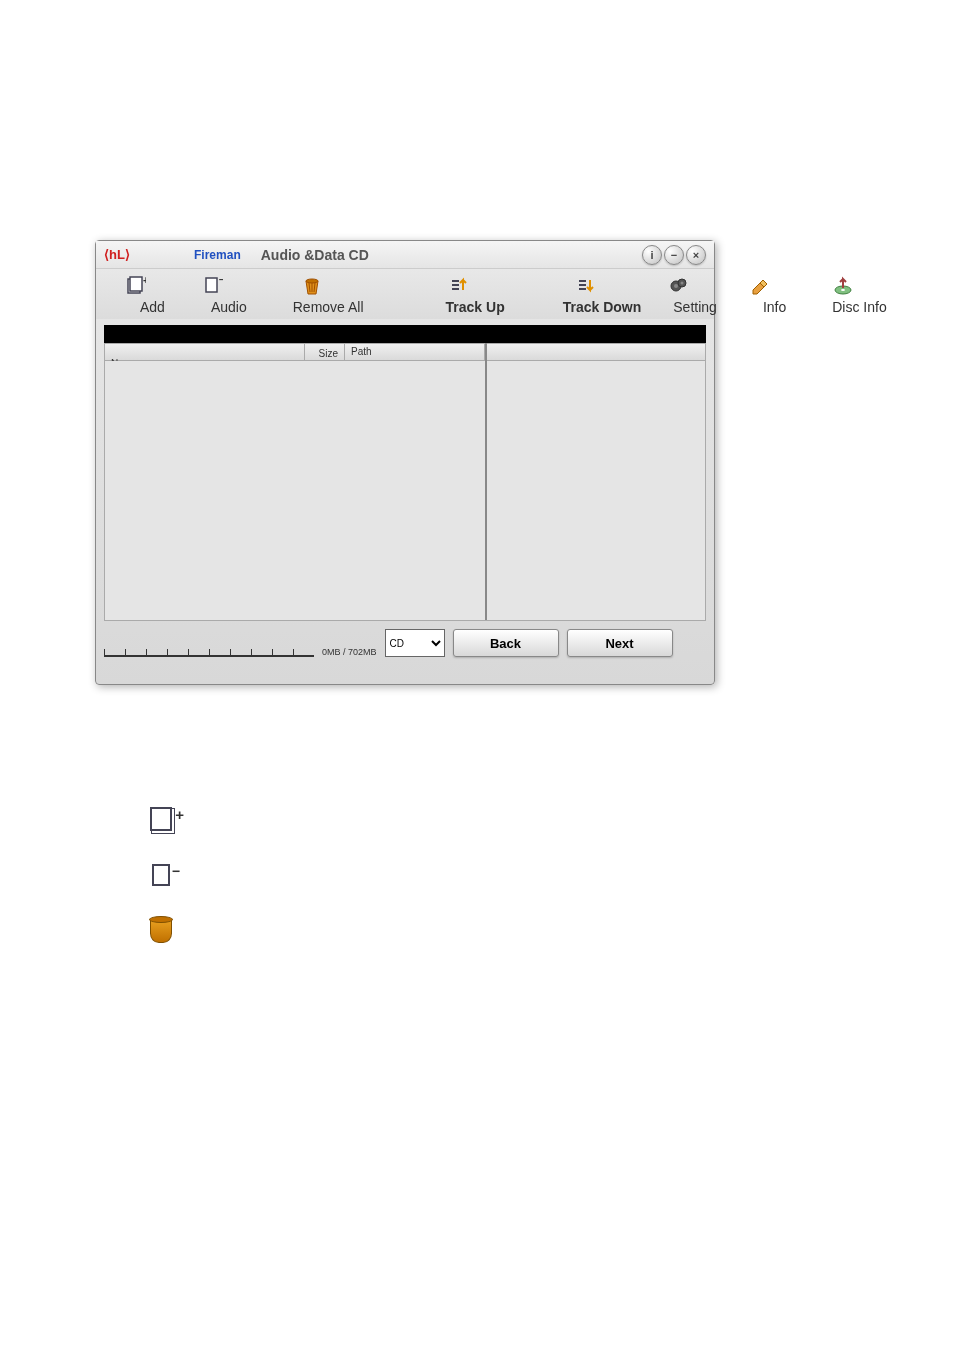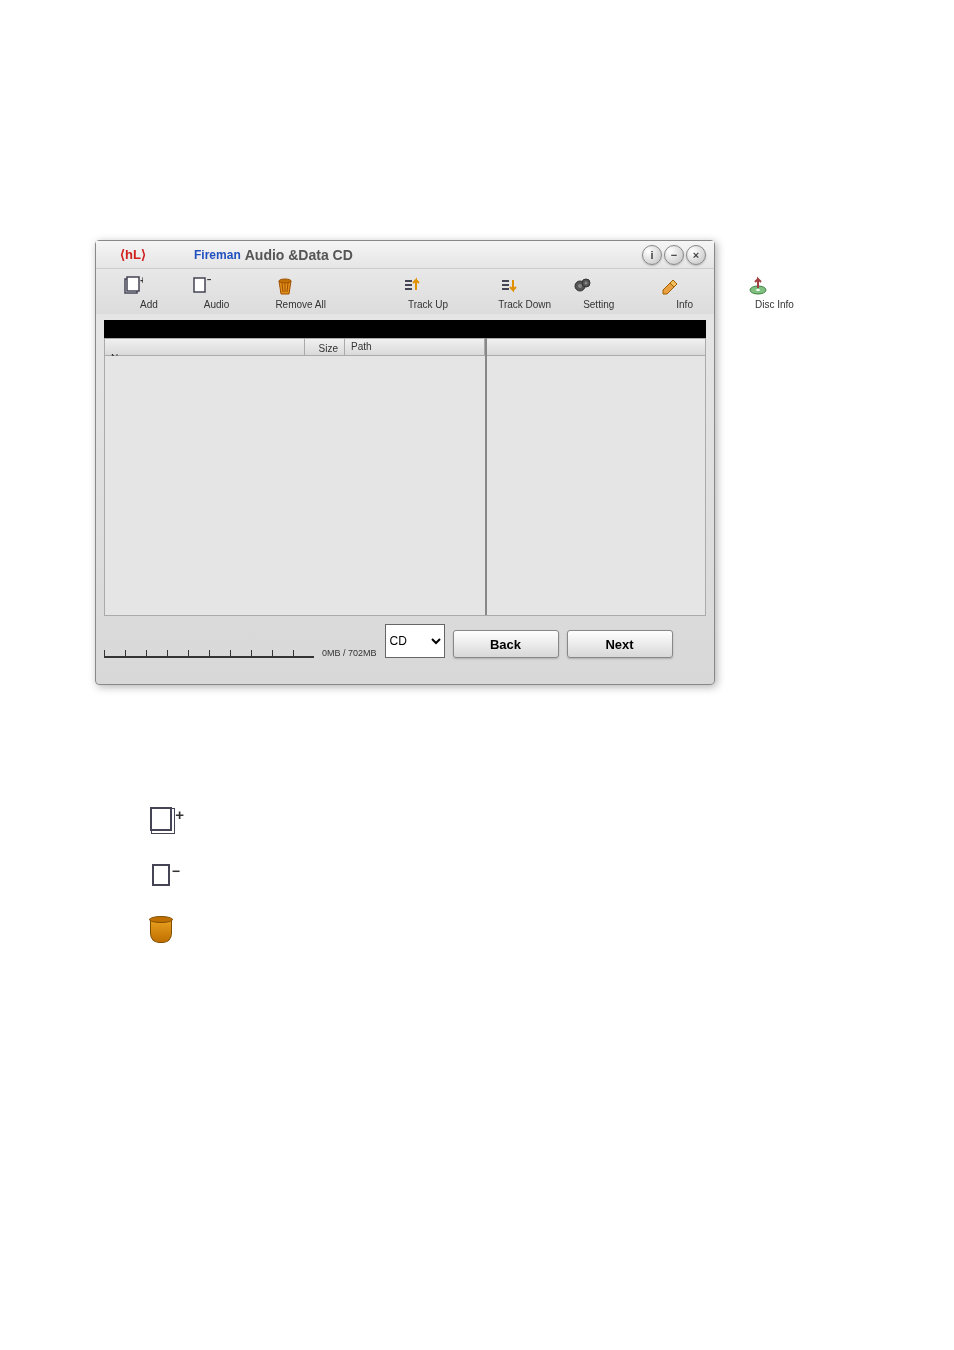--- a/index.html
+++ b/index.html
@@ -25,24 +25,23 @@
       height: 28px;
       display: flex;
       align-items: center;
       padding: 0 8px;
       background: linear-gradient(to bottom, #f5f5f5, #e5e5e5);
       border-bottom: 1px solid #ccc;
     }
     .title-logo {
       display: flex;
       align-items: center;
-      gap: 4px;
+      gap: 20px;
       font-size: 11px;
       font-weight: bold;
-      margin-left: 16px;
     }
     .title-logo .flame { color: #d02020; font-size: 13px; }
     .title-text1 { color: #2050c0; font-weight: bold; font-size: 12px; padding-left: 44px; }
     .title-text2 { color: #555; font-size: 14px; font-weight: bold; }
     .win-controls {
       margin-left: auto;
       display: flex;
       gap: 2px;
     }
     .win-btn {
@@ -59,40 +58,40 @@
       color: #444;
       cursor: pointer;
       box-shadow: 0 1px 2px rgba(0,0,0,0.2);
     }
     .toolbar {
       display: flex;
       padding: 6px 12px 4px 12px;
       background: linear-gradient(to bottom, #e8e8e8, #dcdcdc);
     }
     .tool-group-left { display: flex; gap: 14px; }
-    .tool-group-mid { display: flex; gap: 18px; margin-left: 50px; }
-    .tool-group-right { display: flex; gap: 30px; margin-left: auto; }
+    .tool-group-mid { display: flex; gap: 26px; margin-left: 50px; font-weight: bold; }
+    .tool-group-right { display: flex; gap: 14px; margin-left: auto; }
     .tool-btn {
       display: flex;
       flex-direction: column;
       align-items: center;
       cursor: pointer;
       min-width: 32px;
     }
     .tool-icon {
       width: 22px;
       height: 22px;
       display: flex;
       align-items: center;
       justify-content: center;
       font-size: 16px;
       margin-bottom: 2px;
     }
     .tool-label {
-      font-size: 10px;
+      font-size: 14px;
       color: #333;
       white-space: nowrap;
       margin-left: 32px;
     }
     .black-bar {
       height: 18px;
       background: #000;
       margin: 6px 8px 0 8px;
     }
     .column-headers {
@@ -141,22 +140,22 @@
       position: absolute;
       left: 0; right: 0; bottom: 0;
       height: 6px;
       background: repeating-linear-gradient(to right, #333 0, #333 1px, transparent 1px, transparent 21px);
     }
     .size-text {
       font-size: 9px;
       color: #333;
     }
     .media-select {
-      font-size: 12px;
-      height: 34px;
+      font-size: 10px;
+      height: 28px;
       width: 60px;
       border: 1px solid #666;
       background: #fff;
     }
     .nav-btn {
       width: 106px;
       height: 28px;
       background: linear-gradient(to bottom, #ffffff, #d8d8d8);
       border: 1px solid #888;
       border-radius: 3px;

